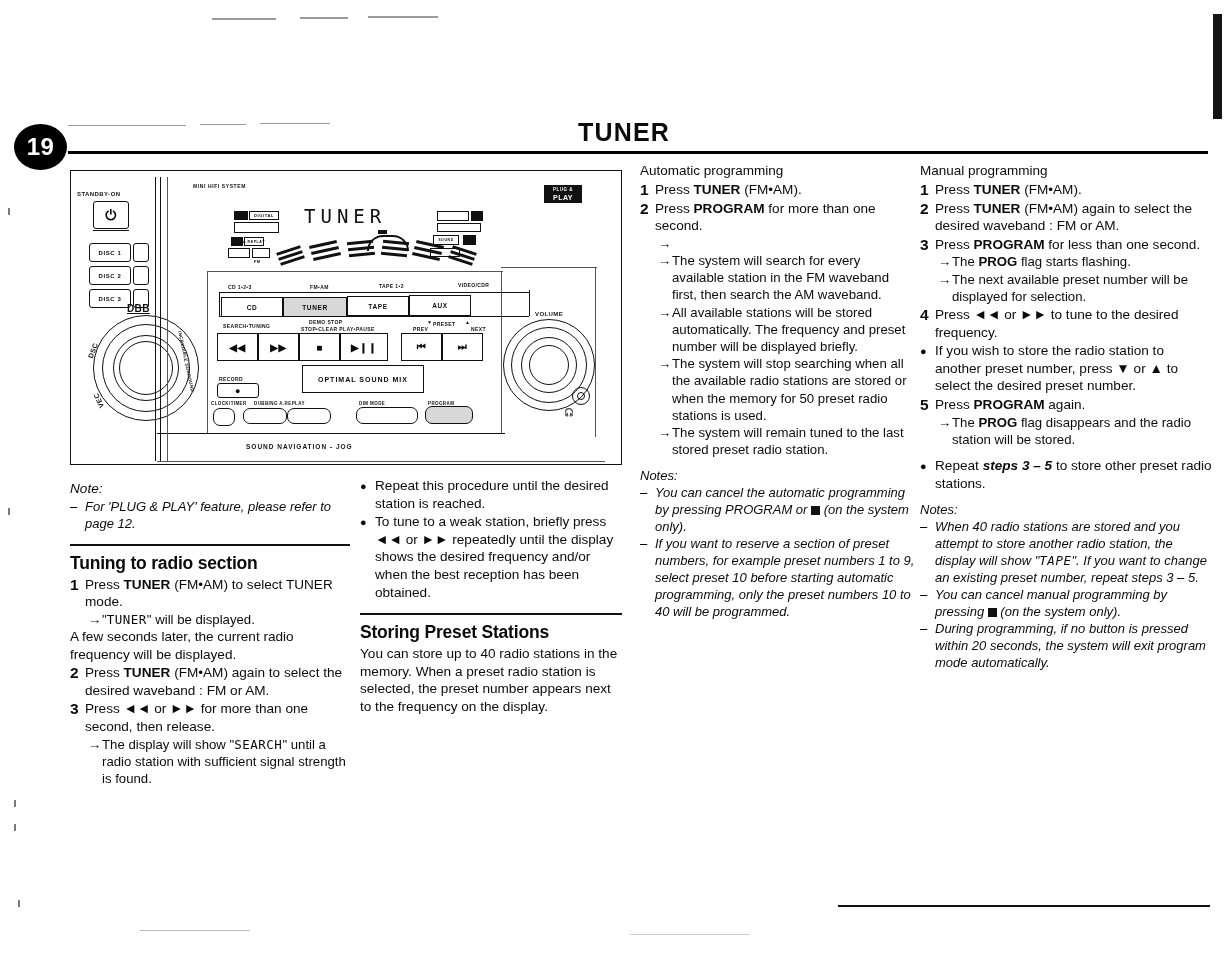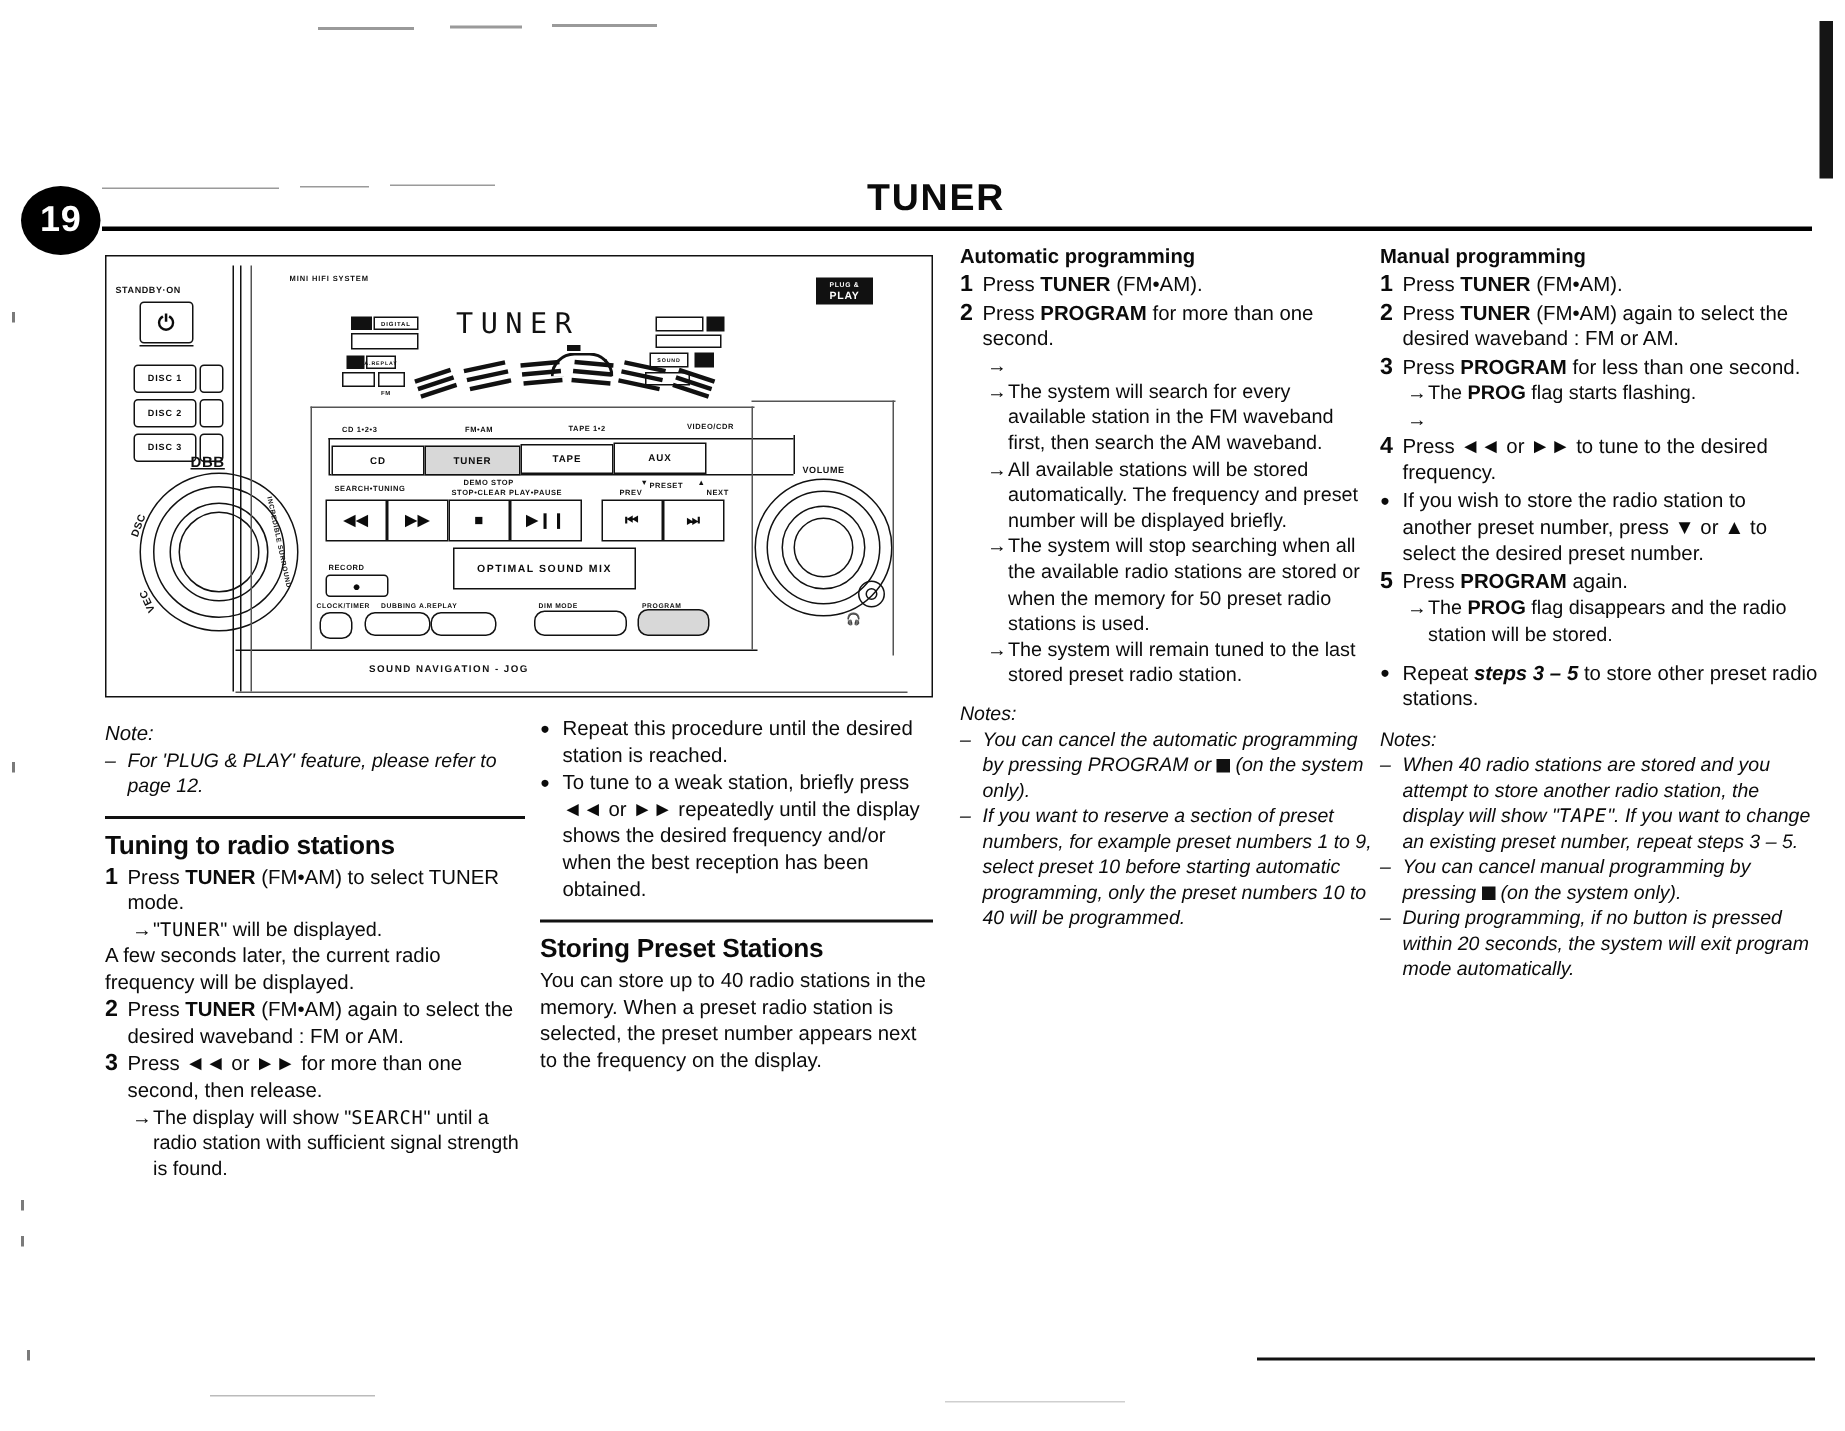--- a/index.html
+++ b/index.html
@@ -86,21 +86,21 @@
   .col{position:absolute;}
   #col1{left:70px;top:480px;width:280px;}
   #col1b{left:360px;top:476px;width:262px;}
   #col2{left:640px;top:163px;width:276px;}
   #col3{left:920px;top:163px;width:292px;}
 
   h2.sec{
     font-size:17.5px;font-weight:bold;margin:0 0 2px 0;letter-spacing:-0.2px;
   }
   h3.sub{
-    font-size:13.5px;font-weight:bold;margin:0 0 3px 0;letter-spacing:0px;
+    font-size:13.5px;font-weight:normal;margin:0 0 3px 0;letter-spacing:0px;
   }
   .hr{height:2px;background:#111;margin:12px 0 7px 0;}
 
   p{margin:0;font-size:13.6px;line-height:17.6px;}
   .italic{font-style:italic;}
 
   
   .step{display:flex;font-size:13.6px;line-height:17.6px;margin-top:1px;}
   .step .n{
     font-weight:bold;font-size:15.5px;min-width:15px;flex:0 0 15px;line-height:17.6px;
@@ -318,21 +318,21 @@
   </div>
 
   <div class="col" id="col1">
     <p class="italic">Note:</p>
     <div class="dashitem">
       <span class="d">–</span>
       <span class="t">For 'PLUG &amp; PLAY' feature, please refer to page 12.</span>
     </div>
 
     <div class="hr"></div>
-    <h2 class="sec">Tuning to radio stations</h2>
+    <h2 class="sec">Tuning to radio section</h2>
 
     <div class="step">
       <span class="n">1</span>
       <span class="t"><span>Press </span><b class="k">TUNER</b><span> (FM•AM) to select TUNER mode.</span></span>
     </div>
     <div class="arrow">
       <span class="a">→</span>
       <span class="t"><span>"</span><span class="lcdish">TUNER</span><span>" will be displayed.</span></span>
     </div>
     <p>A few seconds later, the current radio frequency will be displayed.</p>
@@ -424,20 +424,21 @@
     <div class="step">
       <span class="n">3</span>
       <span class="t"><span>Press </span><b class="k">PROGRAM</b><span> for less than one second.</span></span>
     </div>
     <div class="arrow">
       <span class="a">→</span>
       <span class="t"><span>The </span><b class="k">PROG</b><span> flag starts flashing.</span></span>
     </div>
     <div class="arrow">
       <span class="a">→</span>
+      <span class="t">The next available preset number will be displayed for selection.</span>
     </div>
 
     <div class="step">
       <span class="n">4</span>
       <span class="t">Press ◄◄ or ►► to tune to the desired frequency.</span>
     </div>
     <div class="bul">
       <span class="b">●</span>
       <span class="t">If you wish to store the radio station to another preset number, press ▼ or ▲ to select the desired preset number.</span>
     </div>

